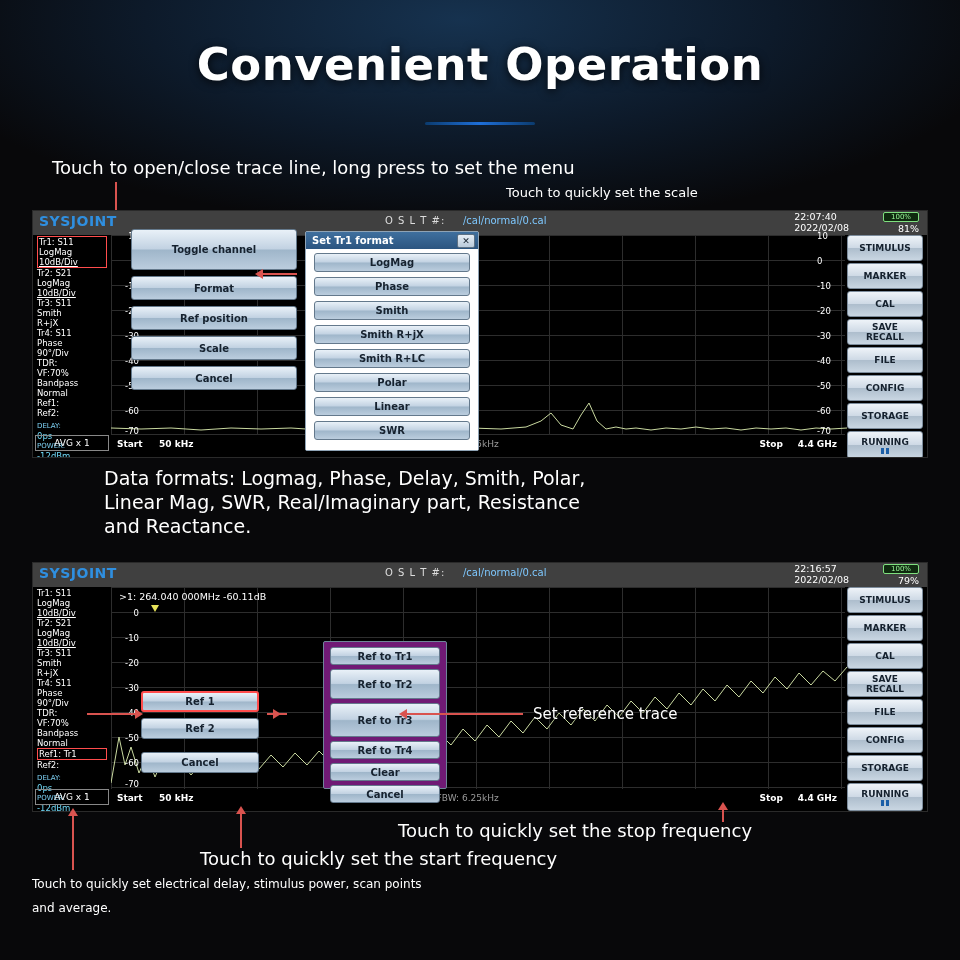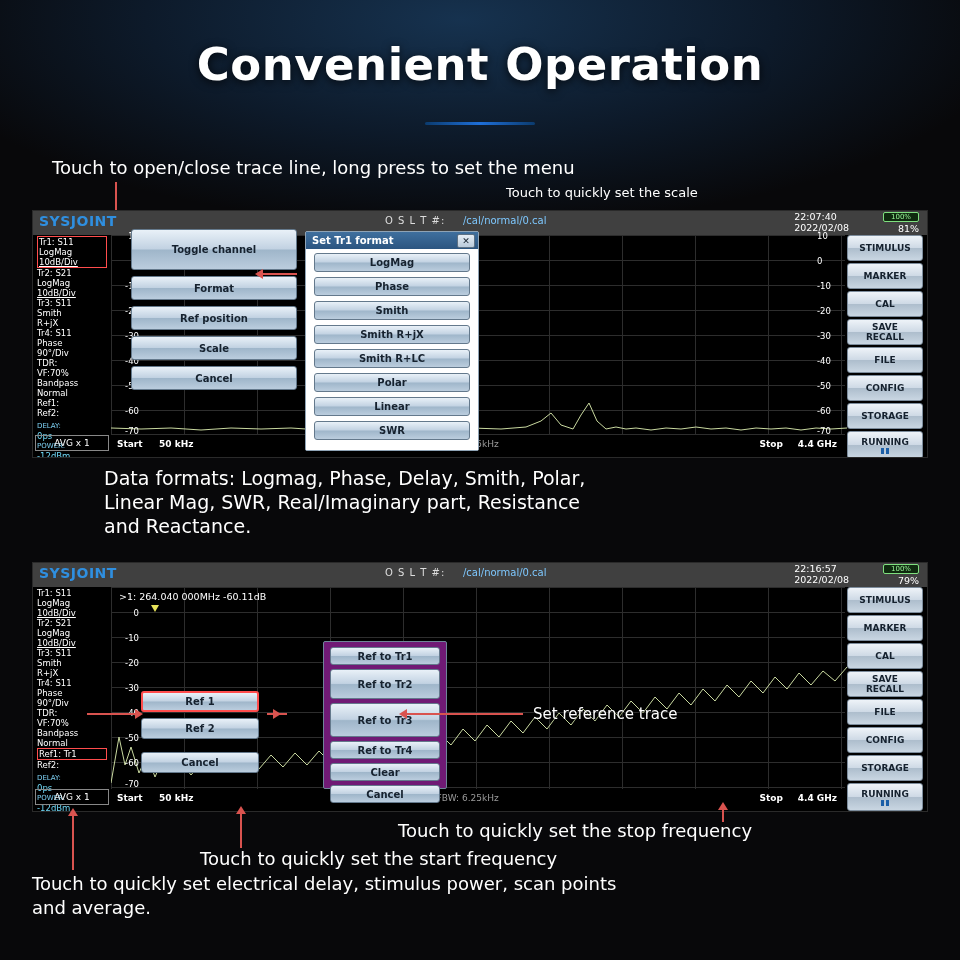--- a/index.html
+++ b/index.html
@@ -44,21 +44,21 @@
     font-size: 17px;
     line-height: 22px;
     font-family: "DejaVu Sans", sans-serif;
     white-space: pre-line;
   }
   .note.n1 { top: 157px; left: 52px; font-size: 18px; }
   .note.n2 { top: 182px; left: 506px; font-size: 13px; }
   .note.n3 { top: 466px; left: 104px; font-size: 19px; line-height: 24px; }
   .note.n4 { top: 820px; left: 398px; font-size: 18px; }
   .note.n5 { top: 848px; left: 200px; font-size: 18px; }
-  .note.n6 { top: 872px; left: 32px; font-size: 18px; line-height: 24px; }
+  .note.n6 { top: 872px; left: 32px; font-size: 12px; line-height: 24px; }
 
   
   .arrow { position: absolute; background: #d9534f; }
   .arrow.v { width: 2px; }
   .arrow.h { height: 2px; }
   .arrowhead {
     position: absolute; width: 0; height: 0;
   }
   .ah-down { border-left: 5px solid transparent; border-right: 5px solid transparent; border-top: 8px solid #d9534f; }
   .ah-up   { border-left: 5px solid transparent; border-right: 5px solid transparent; border-bottom: 8px solid #d9534f; }

